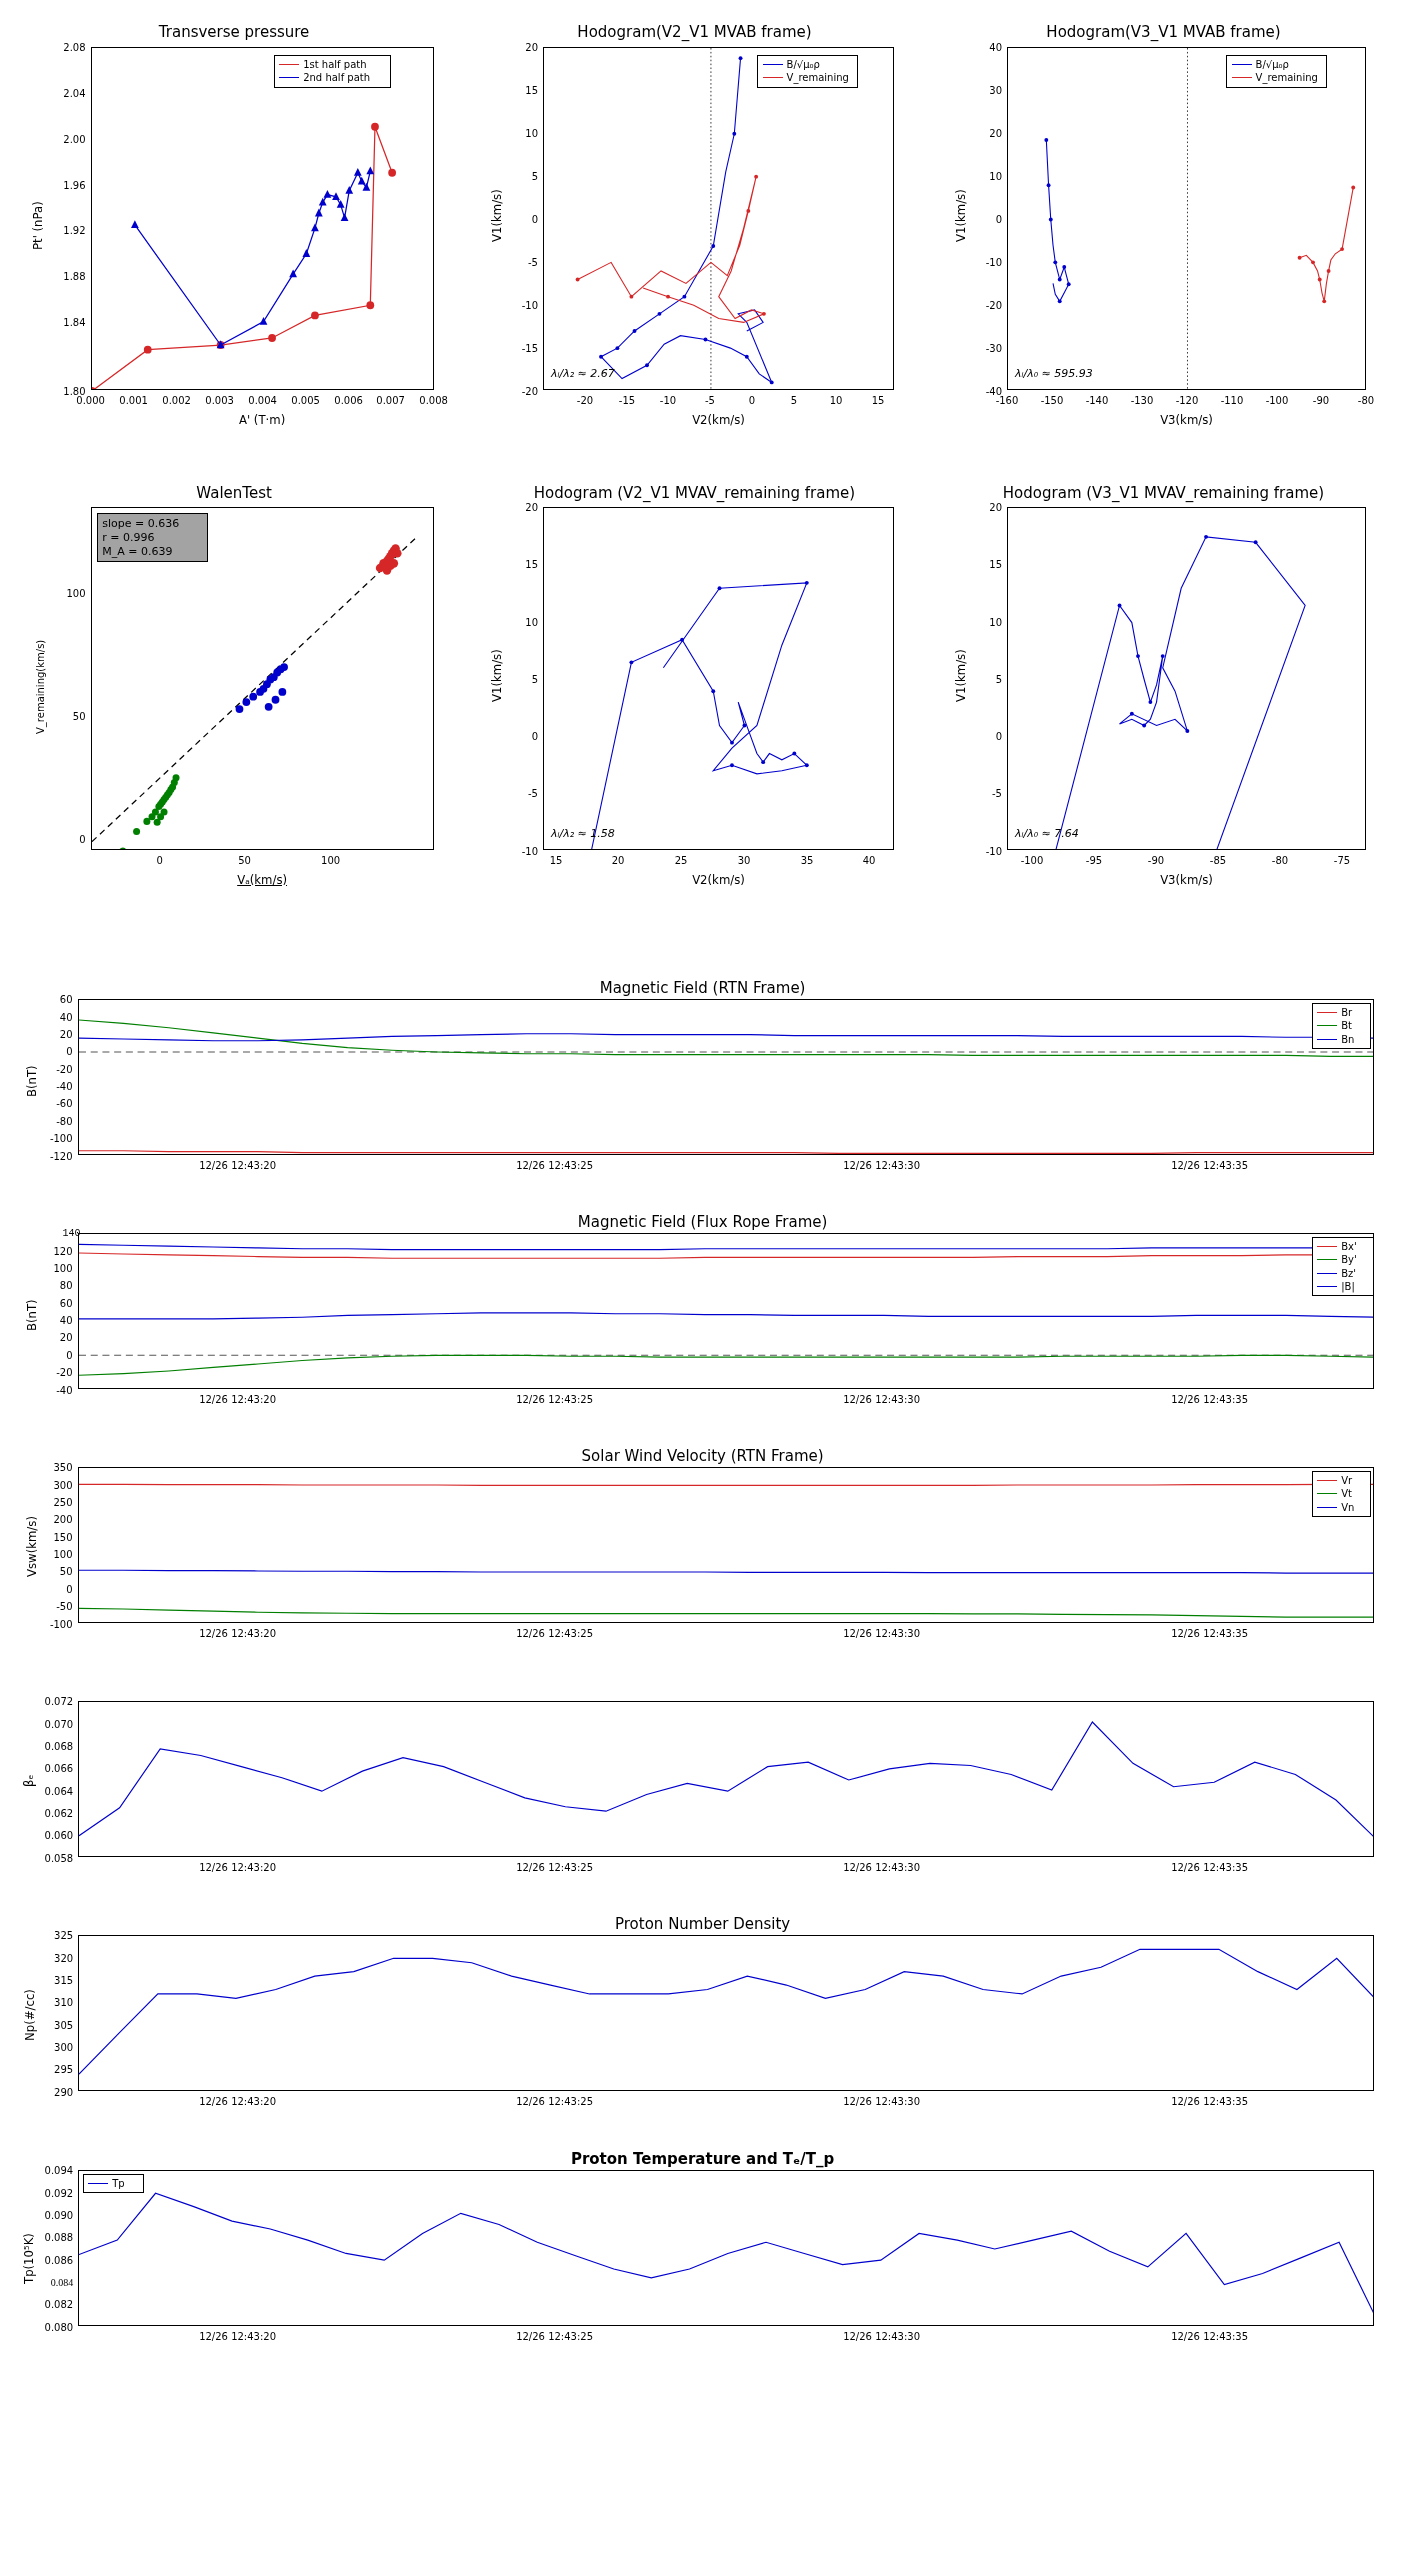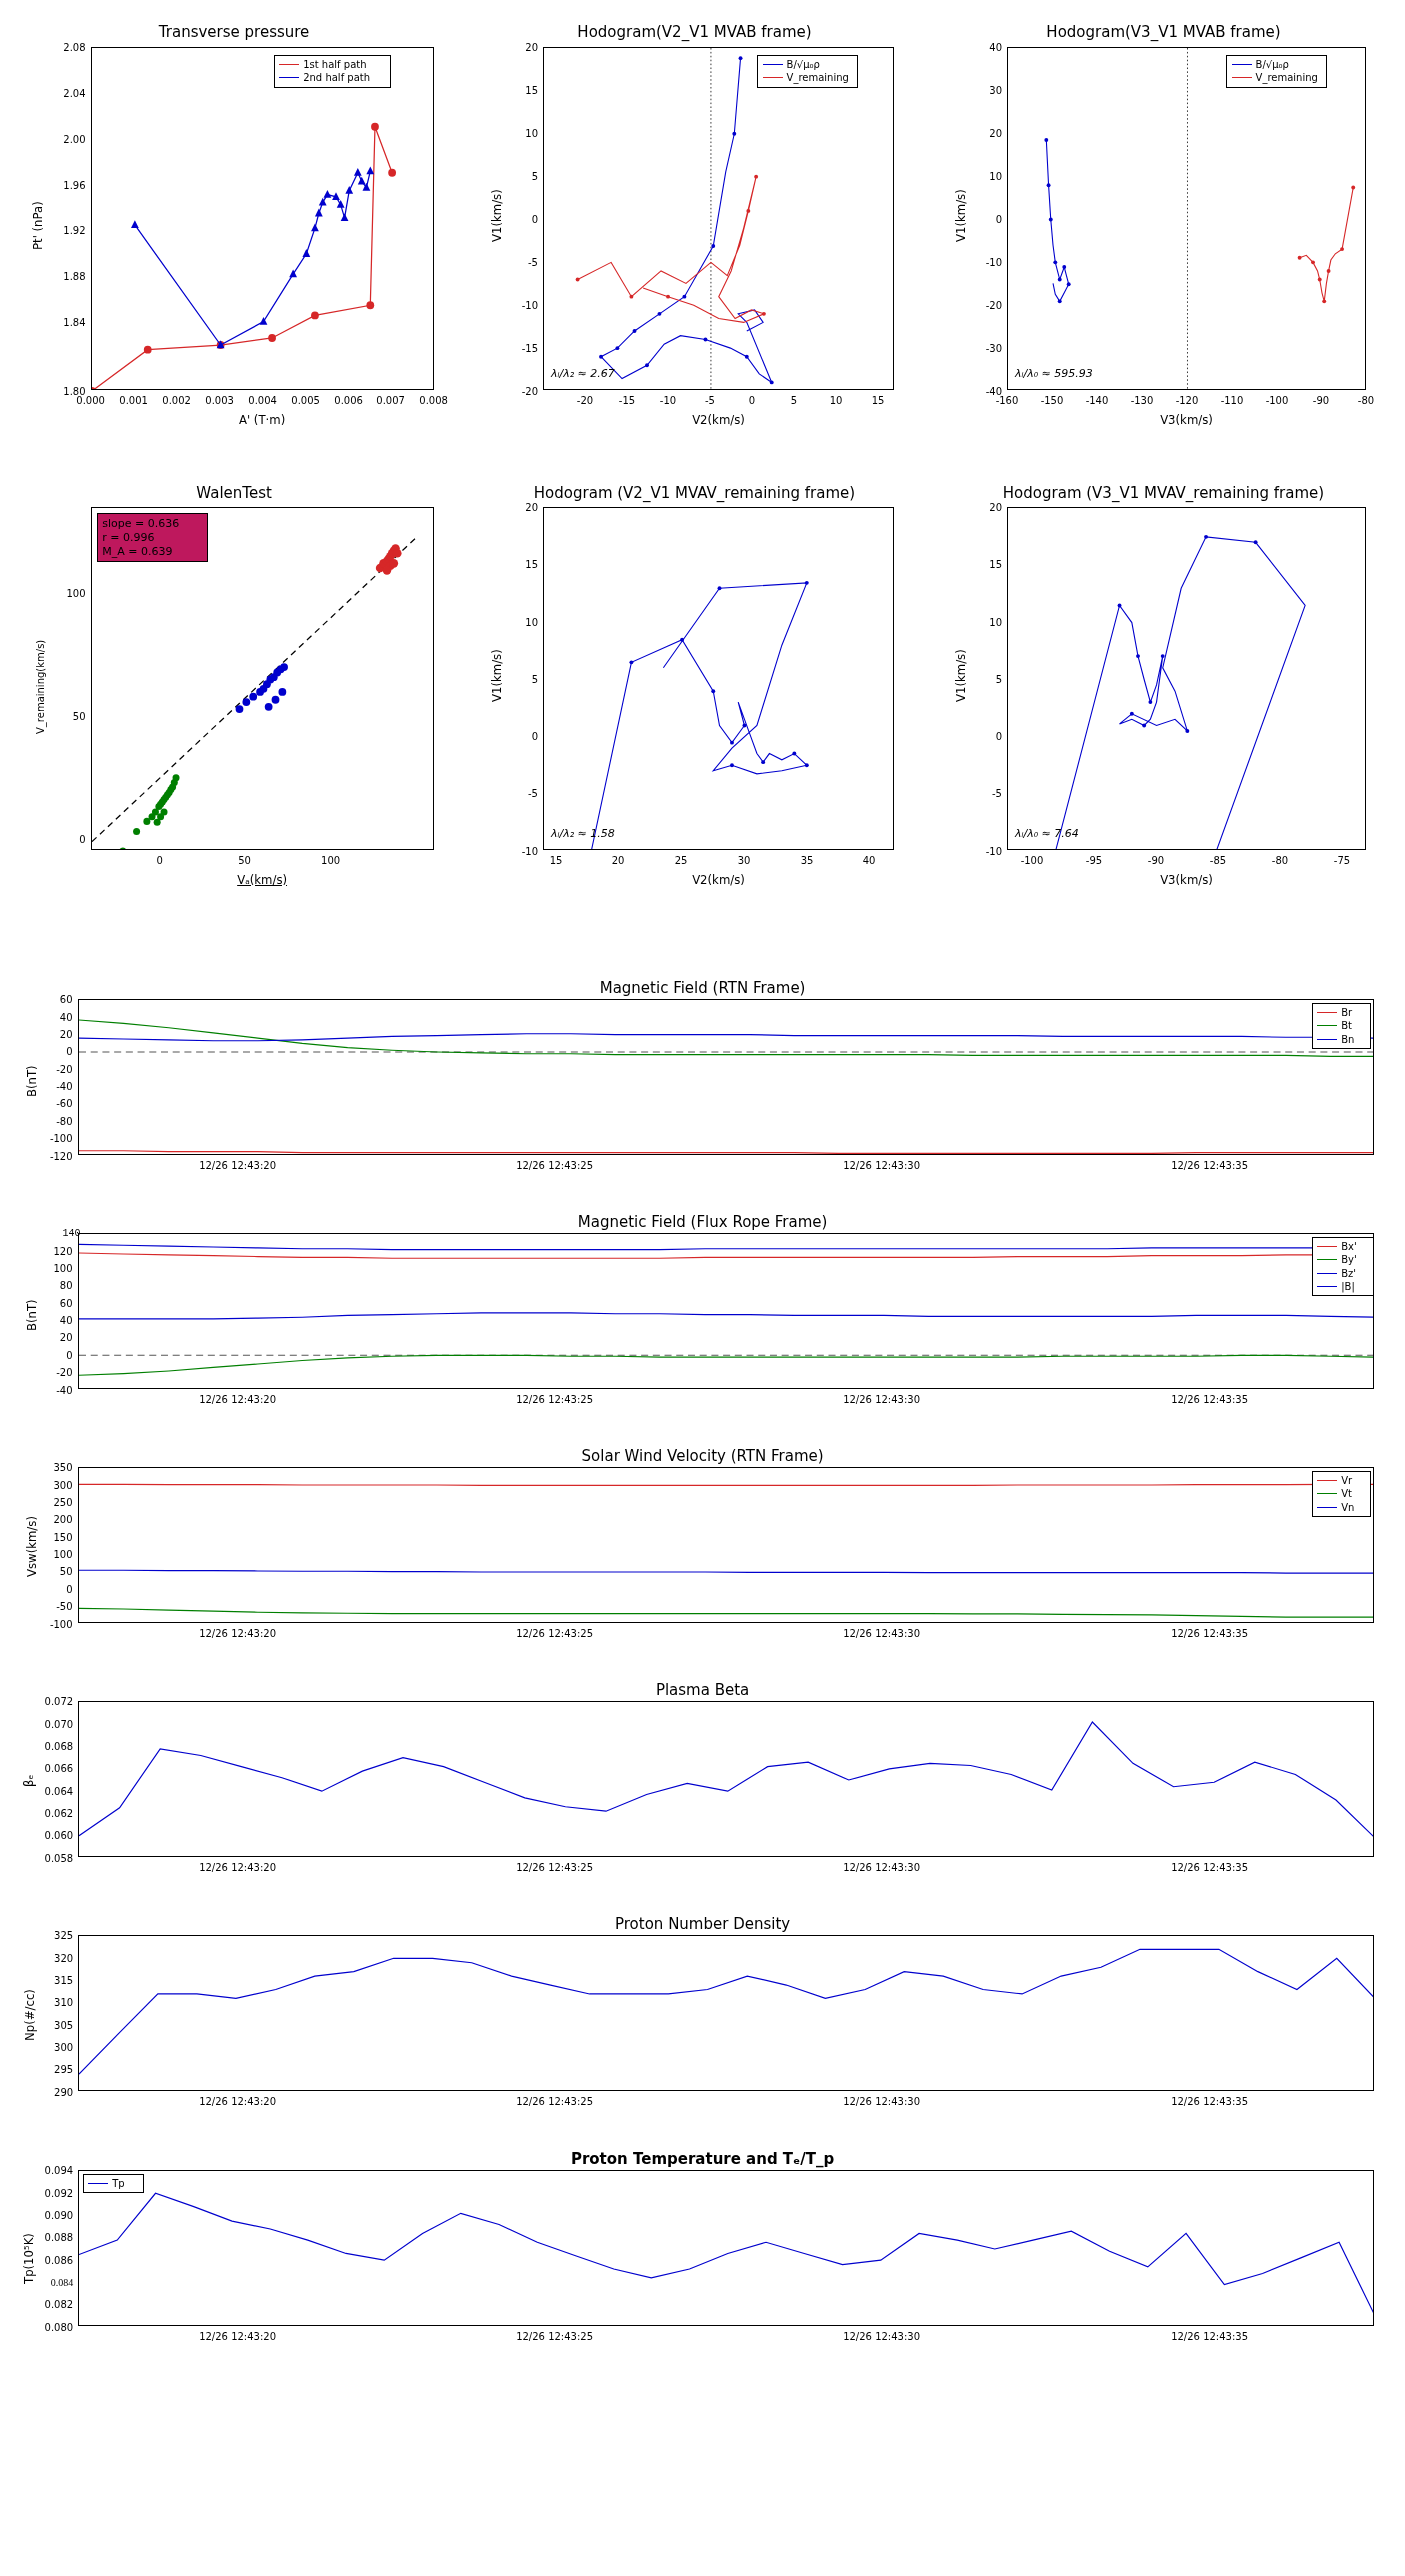--- a/index.html
+++ b/index.html
@@ -12,21 +12,21 @@
   .ptitle{position:absolute;left:0;width:100%;text-align:center;font-size:15px;color:#000;}
   .ylabel{position:absolute;transform-origin:0 0;transform:rotate(-90deg);font-size:11.7px;white-space:nowrap;}
   .xlabel{position:absolute;text-align:center;font-size:11.7px;white-space:nowrap;}
   .tick{position:absolute;font-size:10px;color:#000;white-space:nowrap;}
   .tickx{transform:translateX(-50%);}
   .ticky{transform:translateY(-50%);text-align:right;}
   .legend{position:absolute;border:0.8px solid #000;background:#fff;font-size:10px;padding:2.3px 4.7px;box-sizing:border-box;}
   .legrow{display:flex;align-items:center;height:13.3px;white-space:nowrap;}
   .legline{display:inline-block;width:20px;height:0;border-top:1.6px solid #000;margin-right:3.9px;position:relative;}
   .annot{position:absolute;font-size:11px;font-style:italic;white-space:nowrap;}
-  .boxnote{position:absolute;border:0.8px solid #000;background:#be185d;font-size:11px;padding:3.1px 4.7px;line-height:1.25;}
+  .boxnote{position:absolute;border:0.8px solid #000;background:#a3a3a3;font-size:11px;padding:3.1px 4.7px;line-height:1.25;}
   svg{display:block;}
   .gridv{stroke:#000;stroke-width:1;stroke-dasharray:2,3;}
 </style>
 </head>
 <body>
 
 <div class="page">
 
   <div class="panel" style="left:15.6px;top:15.6px;width:437px;height:422px;">
     <div class="ptitle" style="top:7.8px;">Transverse pressure</div>
@@ -499,21 +499,20 @@
         <span>Vt</span>
       </div>
       <div class="legrow">
         <span class="legline" style="border-top-color:#0000cd;"></span>
         <span>Vn</span>
       </div>
     </div>
   </div>
 
   <div class="panel" style="left:15.6px;top:1678px;width:1374px;height:219px;">
-    <div class="ptitle" style="top:3.1px;">Plasma Beta</div>
     <div class="plotbox" style="left:62px;top:23.4px;width:1296px;height:156px;">
       <svg width="1296" height="156" viewBox="0 0 1660 200" preserveAspectRatio="none">
 
         <polyline fill="none" stroke="#0000cd" stroke-width="1.5" points="0,171.4 52,135.7 104,60 156,68.6 208,82.9 260,97.1 311,114.3 363,88.6 415,71.4 467,82.9 519,102.9 571,122.9 623,134.3 675,140 727,118.6 779,104.3 831,114.3 882,82.9 934,77.1 986,100 1038,85.7 1090,78.6 1142,81.4 1194,92.9 1246,112.9 1298,25.7 1350,78.6 1402,108.6 1454,102.9 1506,77.1 1558,92.9 1610,125.7 1660,174.3"></polyline>
       </svg>
     </div>
     <div class="tick ticky" style="left:15.6px;top:23.4px;width:42px;">0.072</div>
     <div class="tick ticky" style="left:15.6px;top:46px;width:42px;">0.070</div>
     <div class="tick ticky" style="left:15.6px;top:68px;width:42px;">0.068</div>
     <div class="tick ticky" style="left:15.6px;top:90px;width:42px;">0.066</div>

